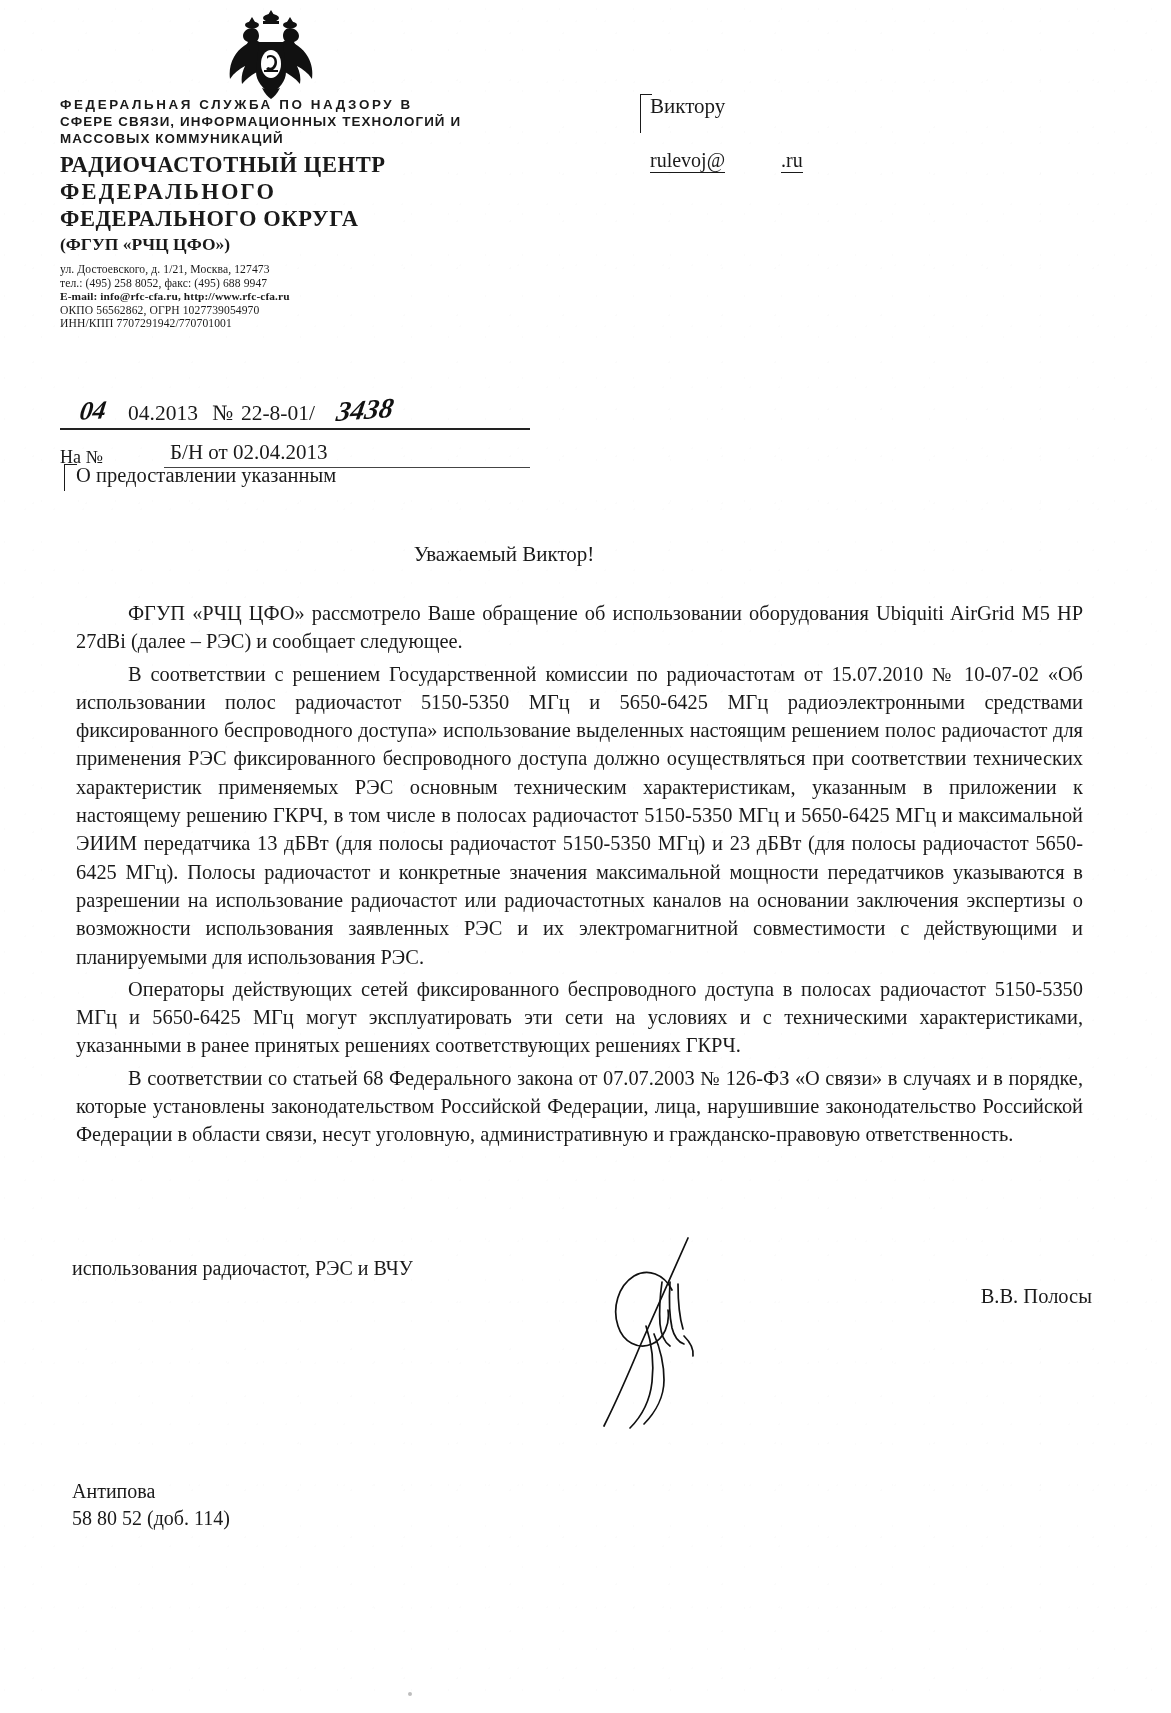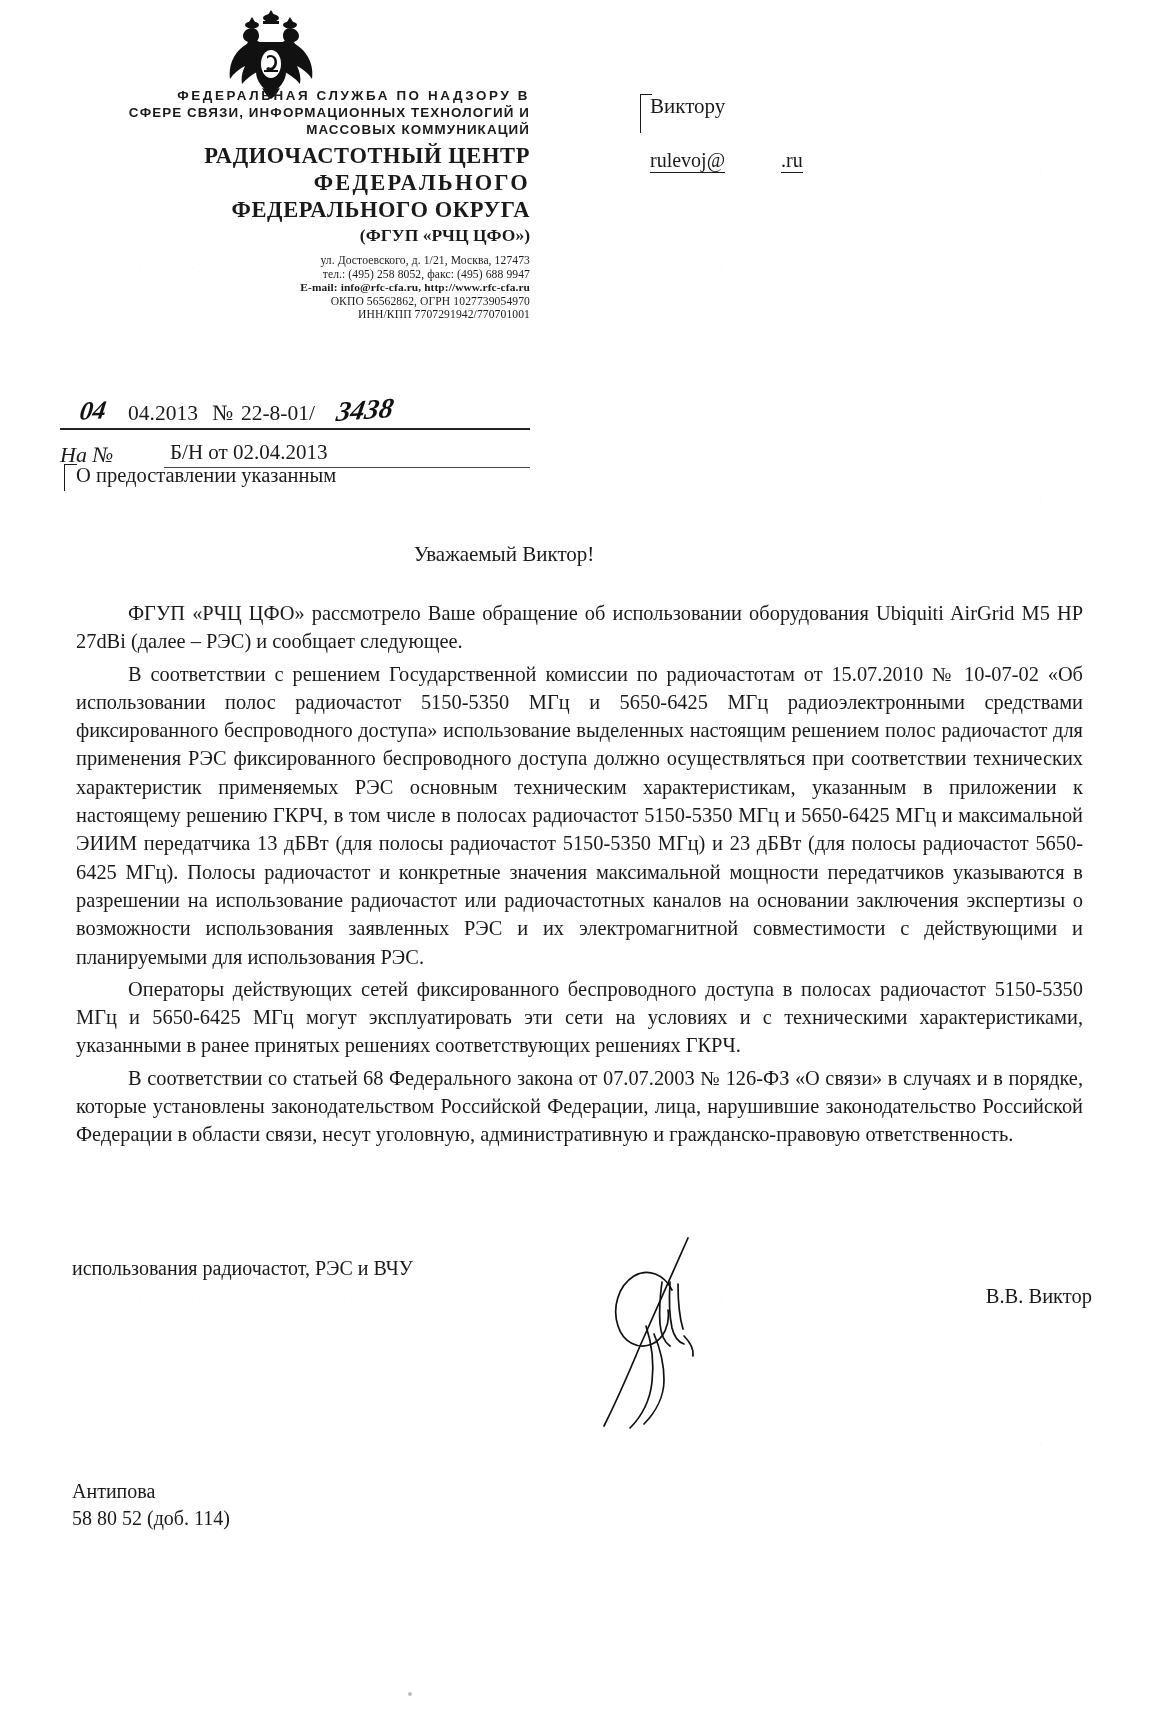--- a/index.html
+++ b/index.html
@@ -31,23 +31,23 @@
     left: 212px;
     top: 8px;
     width: 118px;
     height: 92px;
   }
 
   
   .letterhead {
     position: absolute;
     left: 60px;
-    top: 87px;
+    top: 96px;
     width: 470px;
-    text-align: right;
+    text-align: left;
   }
   .lh-agency {
     font-family: "Liberation Sans", "DejaVu Sans", sans-serif;
     font-weight: bold;
     font-size: 13.4px;
     line-height: 17px;
     letter-spacing: 1.1px;
   }
   .lh-agency .l1 { letter-spacing: 2.6px; }
   .lh-ent {
@@ -150,21 +150,21 @@
     display: inline-block;
     margin-left: 22px;
     color: #111;
   }
   .ref-row2 {
     margin-top: 6px;
     display: flex;
     align-items: flex-end;
     height: 32px;
   }
-  .ref-na { font-size: 22px; width: 104px; font-style: italic; }
+  .ref-na { font-size: 18px; width: 104px; }
   .ref-on {
     flex: 1;
     font-size: 21px;
     border-bottom: 1.6px solid #444;
     padding-bottom: 2px;
     padding-left: 6px;
   }
 
   
   .subject {
@@ -345,21 +345,21 @@
         <path d="M86 96 C92 114 94 134 92 152 C90 170 82 186 70 198"></path>
         <path d="M124 106 C130 112 134 118 133 126"></path>
       </g>
     </svg>
   </div>
 
   <div class="sig">
     <div class="sig-title">
       <div>использования радиочастот, РЭС и ВЧУ</div>
     </div>
-    <div class="sig-name">В.В. Виктор</div>
+    <div class="sig-name">В.В. Полосы</div>
   </div>
 
   <div class="footer">
     <div>Антипова</div>
     <div>58 80 52 (доб. 114)</div>
   </div>
 
   <div class="page-dot"></div>
 </div>
 

